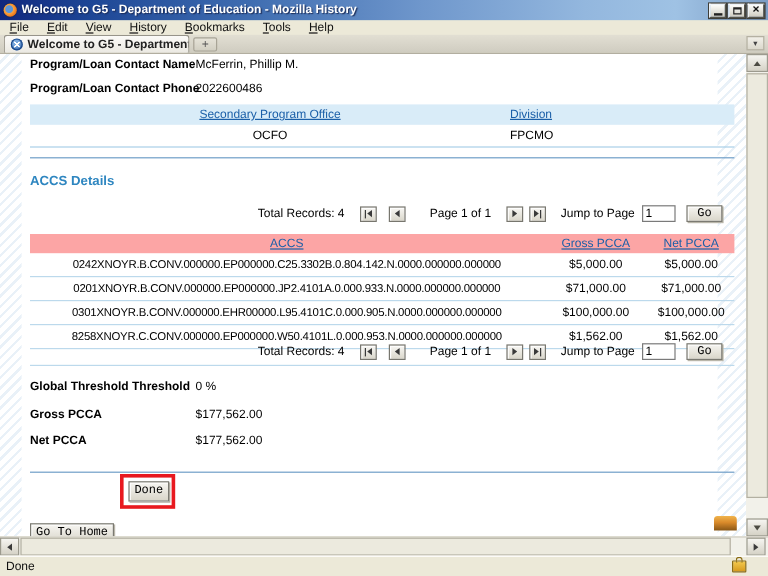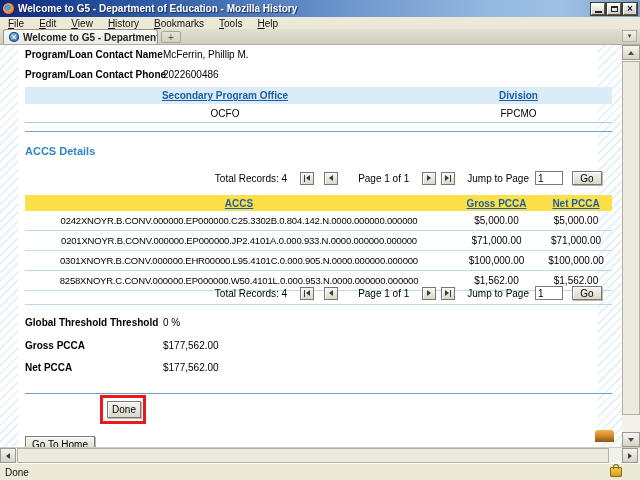--- a/index.html
+++ b/index.html
@@ -48,27 +48,27 @@
   .stripe{position:absolute;top:0;height:402px;background:repeating-linear-gradient(135deg,#ffffff 0 4px,#e9f1f8 4px 6px);}
   .stripe.left{left:0;width:18px;}
   .stripe.right{left:598px;width:24px;}
 
   .lblrow{position:absolute;left:25px;height:13px;width:560px;}
   .lblrow .lbl{font-weight:bold;}
   .lblrow .val{position:absolute;left:138px;top:0;}
   #row-cname{top:4px;} #row-cphone{top:24px;}
   #row-threshold{top:272px;} #row-gross{top:295px;} #row-net{top:317px;}
 
-  .thlink{color:#1b5fa8;font-weight:bold;text-decoration:underline;font-size:10px;}
+  .thlink{color:#1b5fa8;font-weight:normal;text-decoration:underline;font-size:10px;}
 
   .office-table{position:absolute;top:42px;left:25px;width:587px;}
   .ot-head{height:17px;background:#d9ecf8;display:flex;align-items:center;}
   .ot-row{height:18px;display:flex;align-items:center;border-bottom:1px solid #a9cfe8;}
   .ot-c1{width:400px;text-align:center;}
-  .ot-c2{width:187px;text-align:center;}
+  .ot-c2{width:187px;text-align:left;}
 
   .hr-strong{position:absolute;left:25px;width:587px;height:0;border-top:1px solid #6f9fc8;}
   #hr1{top:86px;} #hr2{top:348px;}
 
   .accs-heading{position:absolute;top:100px;left:25px;font-weight:bold;color:#2e86c0;font-size:11px;}
 
   .pagination{position:absolute;left:25px;width:587px;height:16px;display:flex;align-items:center;justify-content:flex-end;padding-right:10px;box-sizing:border-box;}
   #pg-top{top:125px;} #pg-bottom{top:240px;}
   .pg-btn{width:14px;height:13px;margin-left:10px;background:linear-gradient(#f8f7f4,#dad7cb);border:1px solid #77766e;
     box-shadow:inset 1px 1px 0 #fff;display:flex;align-items:center;justify-content:center;gap:1px;box-sizing:border-box;}
@@ -77,31 +77,31 @@
   .pg-btn.next{margin-left:13px;}
   .pg-btn.last{margin-left:5px;}
   .pg-jump{margin-left:12px;}
   .pg-input{margin-left:6px;width:22px;height:12px;border:1px solid #7a7a7a;font-size:10px;padding:0 2px;font-family:"Liberation Sans",sans-serif;}
   .pg-go{margin-left:9px;width:30px;height:14px;}
   .tri-l{width:0;height:0;border-top:3px solid transparent;border-bottom:3px solid transparent;border-right:4px solid #3a3a3a;}
   .tri-r{width:0;height:0;border-top:3px solid transparent;border-bottom:3px solid transparent;border-left:4px solid #3a3a3a;}
   .vbar{width:1px;height:7px;background:#3a3a3a;}
 
   .accs-table{position:absolute;top:150px;left:25px;width:587px;}
-  .at-head{height:16px;background:#fde047;display:flex;align-items:center;}
+  .at-head{height:16px;background:#fca5a5;display:flex;align-items:center;}
   .at-row{height:19px;display:flex;align-items:center;border-bottom:1px solid #bcd9ec;}
   .at-c1{width:428px;text-align:center;}
   .at-c2{width:87px;text-align:center;}
   .at-c3{width:72px;text-align:center;}
   .at-row .at-c1{font-size:9.5px;letter-spacing:-0.2px;}
 
   .sep-light{position:absolute;top:259px;left:25px;width:587px;border-top:1px solid #bcd9ec;}
 
   .btn{background:linear-gradient(#f6f5f1,#d9d6ca);border:1px solid #7b7a72;box-shadow:inset 1px 1px 0 #fff,1px 1px 0 #b9b6aa;
-    font-size:10px;display:flex;align-items:center;justify-content:center;box-sizing:border-box;color:#000;font-family:Liberation Sans, sans-serif;}
+    font-size:10px;display:flex;align-items:center;justify-content:center;box-sizing:border-box;color:#000;font-family:Liberation Mono, monospace;}
   .btn-home{position:absolute;top:356px;left:25px;width:70px;height:17px;margin-top:35px;}
   .btn-done{position:absolute;top:356px;left:107px;width:34px;height:17px;}
   .red-box{position:absolute;top:350px;left:100px;width:46px;height:29px;border:3px solid #e8191f;box-sizing:border-box;}
   .orange-blob{position:absolute;top:385px;left:595px;width:19px;height:12px;border-radius:3px 3px 0 0;
     background:linear-gradient(180deg,#f0b44c 0%,#d98a2b 45%,#8a5716 100%);}
 
   
   .vscroll{position:absolute;top:45px;left:622px;width:18px;height:402px;background:#f2f1ea;}
   .vs-btn{position:absolute;left:0;width:18px;height:15px;background:linear-gradient(#f6f5f1,#d5d2c6);border:1px solid #9c9a8e;
     box-sizing:border-box;display:flex;align-items:center;justify-content:center;}

